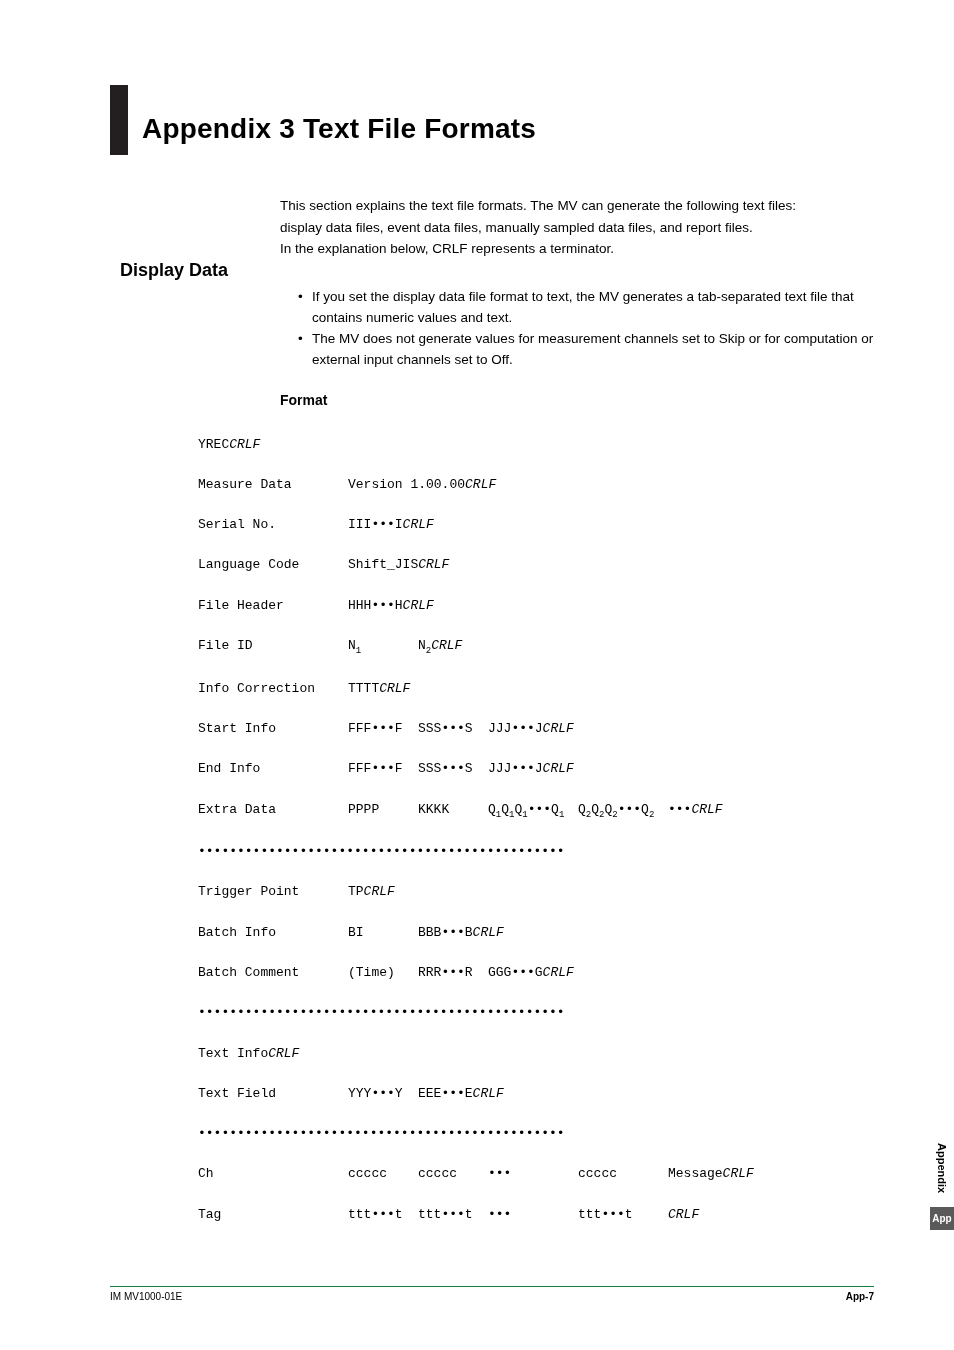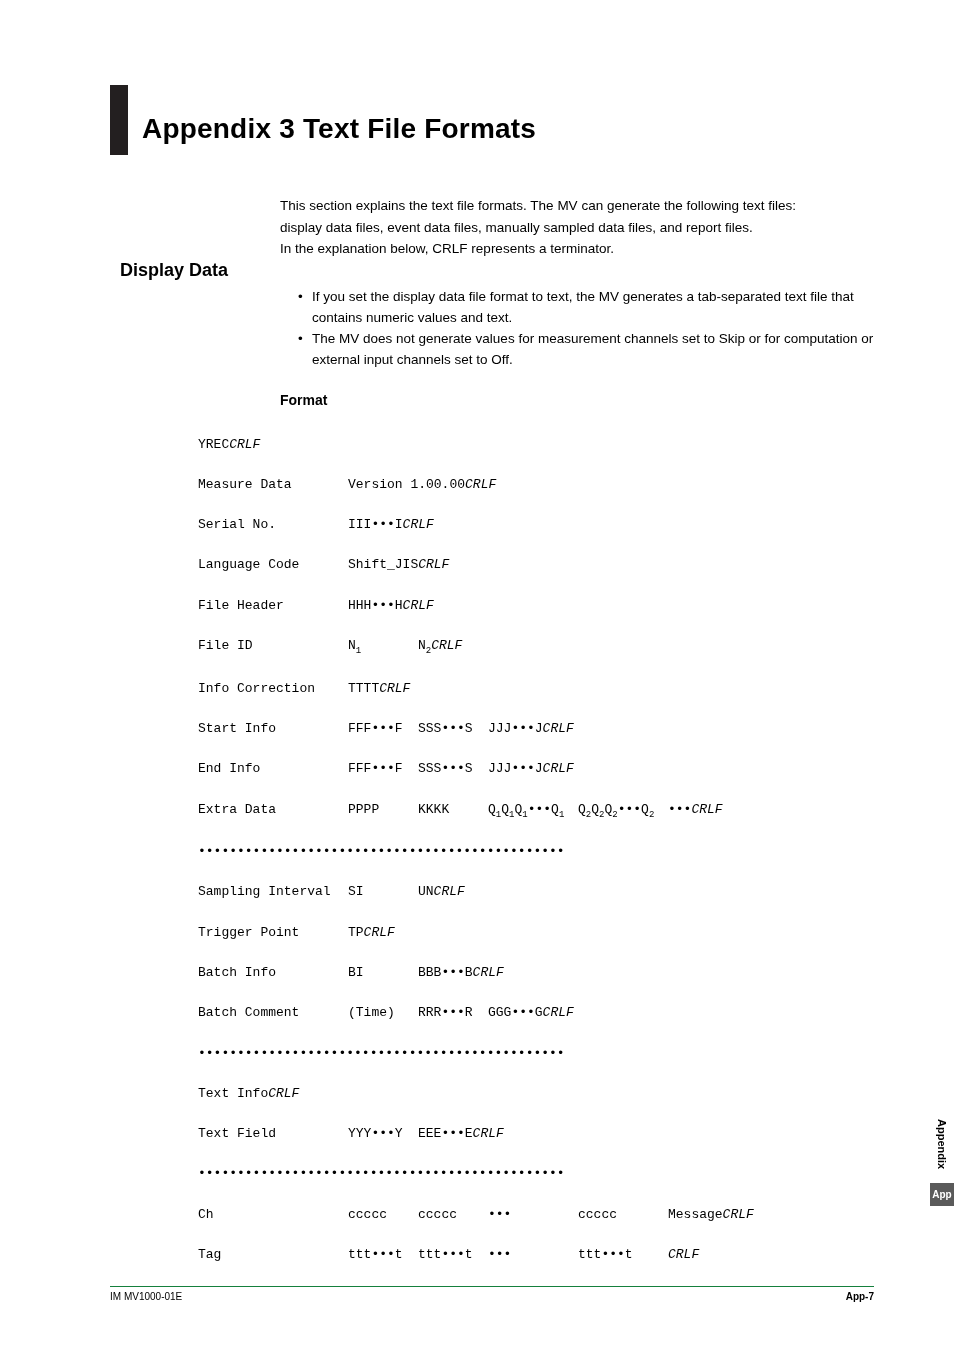--- a/index.html
+++ b/index.html
@@ -77,21 +77,21 @@
   .mono .lbl { display: inline-block; width: 150px; }
   .mono .c1  { display: inline-block; width: 70px; }
   .mono .c2  { display: inline-block; width: 70px; }
   .mono .c3  { display: inline-block; width: 90px; }
   .mono .c4  { display: inline-block; width: 90px; }
   .mono em { font-style: italic; }
   .sub { font-size: 9px; vertical-align: sub; }
   .side-tab {
     position: absolute;
     right: 0;
-    bottom: 144px;
+    bottom: 120px;
     width: 24px;
     text-align: center;
   }
   .side-label {
     writing-mode: vertical-rl;
     font-size: 11px;
     font-weight: bold;
     padding: 6px 0 10px 0;
     display: inline-block;
   }
@@ -154,21 +154,20 @@
 <span class="r"><span class="lbl">Measure Data</span><span>Version 1.00.00</span><em>CRLF</em></span>
 <span class="r"><span class="lbl">Serial No.</span><span>III•••I</span><em>CRLF</em></span>
 <span class="r"><span class="lbl">Language Code</span><span>Shift_JIS</span><em>CRLF</em></span>
 <span class="r"><span class="lbl">File Header</span><span>HHH•••H</span><em>CRLF</em></span>
 <span class="r"><span class="lbl">File ID</span><span class="c1"><span>N</span><span class="sub">1</span></span><span><span>N</span><span class="sub">2</span></span><em>CRLF</em></span>
 <span class="r"><span class="lbl">Info Correction</span><span>TTTT</span><em>CRLF</em></span>
 <span class="r"><span class="lbl">Start Info</span><span class="c1">FFF•••F</span><span class="c2">SSS•••S</span><span>JJJ•••J</span><em>CRLF</em></span>
 <span class="r"><span class="lbl">End Info</span><span class="c1">FFF•••F</span><span class="c2">SSS•••S</span><span>JJJ•••J</span><em>CRLF</em></span>
 <span class="r"><span class="lbl">Extra Data</span><span class="c1">PPPP</span><span class="c2">KKKK</span><span class="c3">Q<span class="sub">1</span>Q<span class="sub">1</span>Q<span class="sub">1</span>•••Q<span class="sub">1</span></span><span class="c4">Q<span class="sub">2</span>Q<span class="sub">2</span>Q<span class="sub">2</span>•••Q<span class="sub">2</span></span><span>•••</span><em>CRLF</em></span>
 <span class="r">•••••••••••••••••••••••••••••••••••••••••••••••</span>
-<span class="r"><span class="lbl">Sampling Interval</span><span class="c1">SI</span><span>UN</span><em>CRLF</em></span>
 <span class="r"><span class="lbl">Trigger Point</span><span>TP</span><em>CRLF</em></span>
 <span class="r"><span class="lbl">Batch Info</span><span class="c1">BI</span><span>BBB•••B</span><em>CRLF</em></span>
 <span class="r"><span class="lbl">Batch Comment</span><span class="c1">(Time)</span><span class="c2">RRR•••R</span><span>GGG•••G</span><em>CRLF</em></span>
 <span class="r">•••••••••••••••••••••••••••••••••••••••••••••••</span>
 <span class="r"><span>Text Info</span><em>CRLF</em></span>
 <span class="r"><span class="lbl">Text Field</span><span class="c1">YYY•••Y</span><span>EEE•••E</span><em>CRLF</em></span>
 <span class="r">•••••••••••••••••••••••••••••••••••••••••••••••</span>
 <span class="r"><span class="lbl">Ch</span><span class="c1">ccccc</span><span class="c2">ccccc</span><span class="c3">•••</span><span class="c4">ccccc</span><span>Message</span><em>CRLF</em></span>
 <span class="r"><span class="lbl">Tag</span><span class="c1">ttt•••t</span><span class="c2">ttt•••t</span><span class="c3">•••</span><span class="c4">ttt•••t</span><span></span><em>CRLF</em></span>
 

